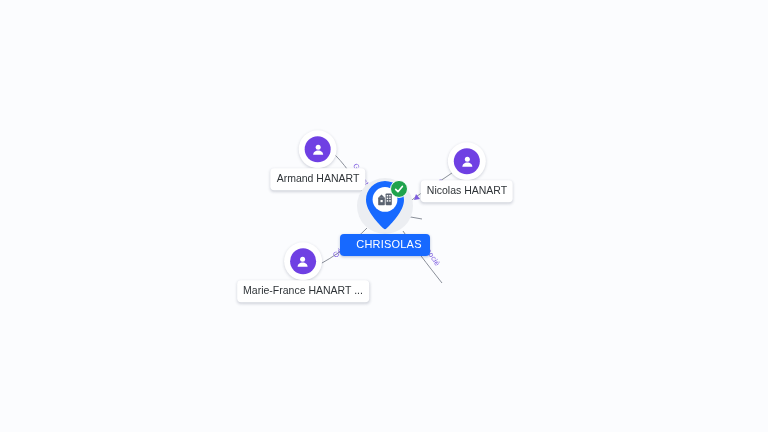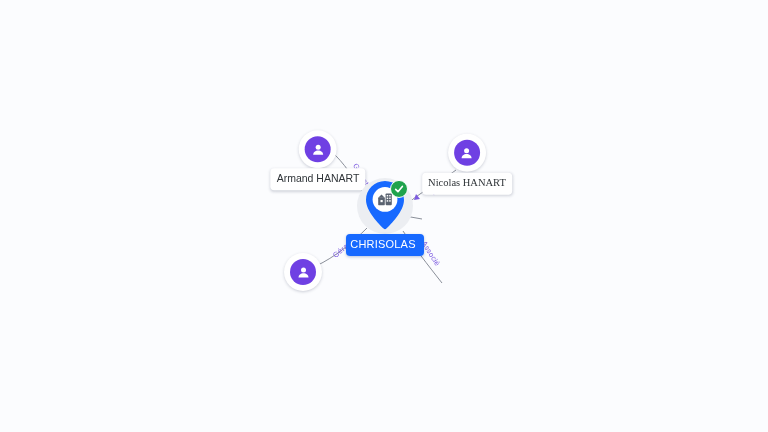--- a/index.html
+++ b/index.html
@@ -126,21 +126,21 @@
   .company-chip {
     display: inline-block;
     position: relative;
     margin-top: -5px;
     background: #1769ff;
     color: #ffffff;
     border-radius: 4px;
     font-size: 11px;
     line-height: 1;
     letter-spacing: 0.2px;
-    padding: 5px 8px 6px 4px;
+    padding: 5px 8px 6px 16px;
     white-space: nowrap;
     box-shadow: 0 1px 3px rgba(23, 60, 140, 0.30);
   }
 
   
   .rel {
     position: absolute;
     font-size: 7.5px;
     color: #7d5ce0;
     white-space: nowrap;
@@ -190,21 +190,21 @@
           <circle cx="12" cy="8" r="4"></circle>
           <path d="M4 20c0-4.4 3.6-7 8-7s8 2.6 8 7z"></path>
         </svg>
       </div>
     </div>
     <div class="chip">
       <span>Armand HANART</span>
     </div>
   </div>
 
-  <div class="node" style="left:467px; top:164px;font-family:Liberation Serif, serif;">
+  <div class="node" style="left:467px; top:172px;">
     <div class="person-avatar">
       <div class="person-disc">
         <svg width="15" height="15" viewBox="0 0 24 24" fill="#ffffff">
           <circle cx="12" cy="8" r="4"></circle>
           <path d="M4 20c0-4.4 3.6-7 8-7s8 2.6 8 7z"></path>
         </svg>
       </div>
     </div>
     <div class="chip">
       <span>Nicolas HANART</span>
@@ -212,20 +212,23 @@
   </div>
 
   <div class="node" style="left:303px; top:272px;">
     <div class="person-avatar">
       <div class="person-disc">
         <svg width="15" height="15" viewBox="0 0 24 24" fill="#ffffff">
           <circle cx="12" cy="8" r="4"></circle>
           <path d="M4 20c0-4.4 3.6-7 8-7s8 2.6 8 7z"></path>
         </svg>
       </div>
+    </div>
+    <div class="chip">
+      <span>Marie-France HANART ...</span>
     </div>
   </div>
 
 
   <div class="company" style="left:385px; top:217px;">
     <div class="company-halo">
       <div class="pin-wrap">
         <svg width="44" height="52" viewBox="0 0 44 52">
           <path d="M22 2 C11.5 2 3 10.4 3 20.8 C3 32.5 16.5 45.8 20.6 49.6 a2 2 0 0 0 2.8 0 C27.5 45.8 41 32.5 41 20.8 C41 10.4 32.5 2 22 2 Z" fill="#1769ff"></path>
           <circle cx="22" cy="20.5" r="12.4" fill="#ffffff"></circle>

